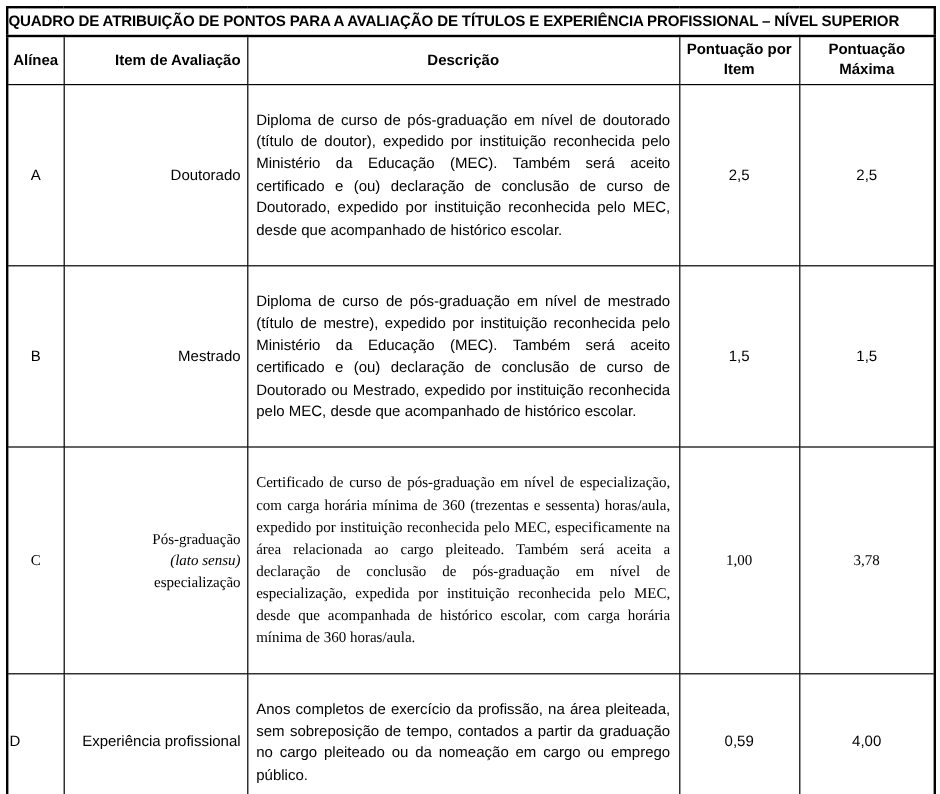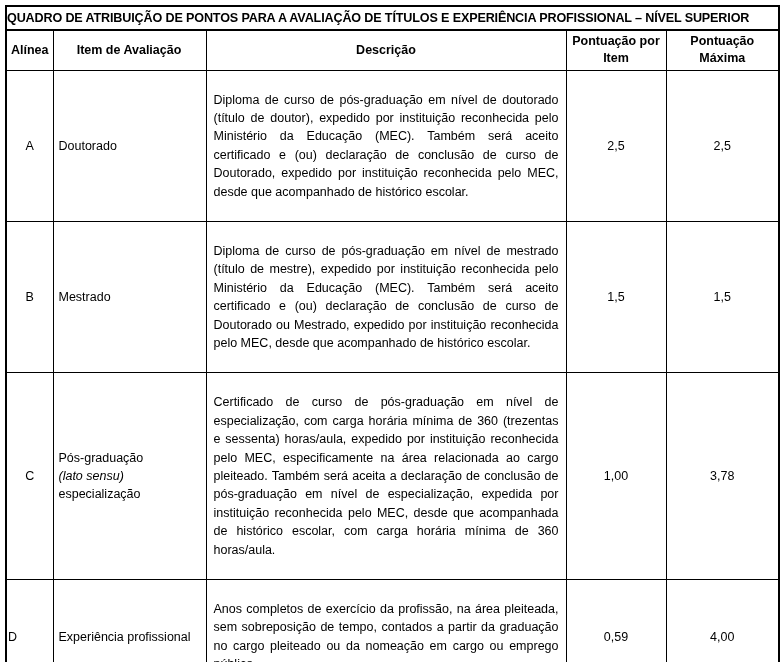--- a/index.html
+++ b/index.html
@@ -39,37 +39,37 @@
     font-size: 12.6px;
     letter-spacing: -0.15px;
   }
   tr.header-row th {
     height: 40px;
     font-weight: bold;
     text-align: center;
     line-height: 17px;
   }
   tr.header-row th.h-alinea { padding: 2px 1px; }
-  tr.header-row th.h-item { text-align: center; padding-left: 4px; }
+  tr.header-row th.h-item { text-align: right; padding-left: 4px; }
   td.c-alinea { text-align: center; }
   td.c-alinea.left { text-align: left; padding-left: 1px; }
   td.c-item {
-    text-align: left;
+    text-align: right;
     line-height: 18px;
     margin-top: 48px;
   }
   td.c-desc {
     text-align: justify;
     line-height: 18.4px;
     padding: 20px 7px;
   }
   td.c-pts { text-align: center; }
   tr.row-a td  { height: 132px; }
   tr.row-b td  { height: 150px; }
-  tr.row-c td  { height: 177px; }
+  tr.row-c td  { height: 177px; font-family: Liberation Serif, serif; }
   tr.row-d td  { height: 94px; }
   tr.total-row td {
     height: 34px;
     font-weight: normal;
   }
   .it { font-style: italic; }
   .block { display: block; }
 </style>
 </head>
 <body>

